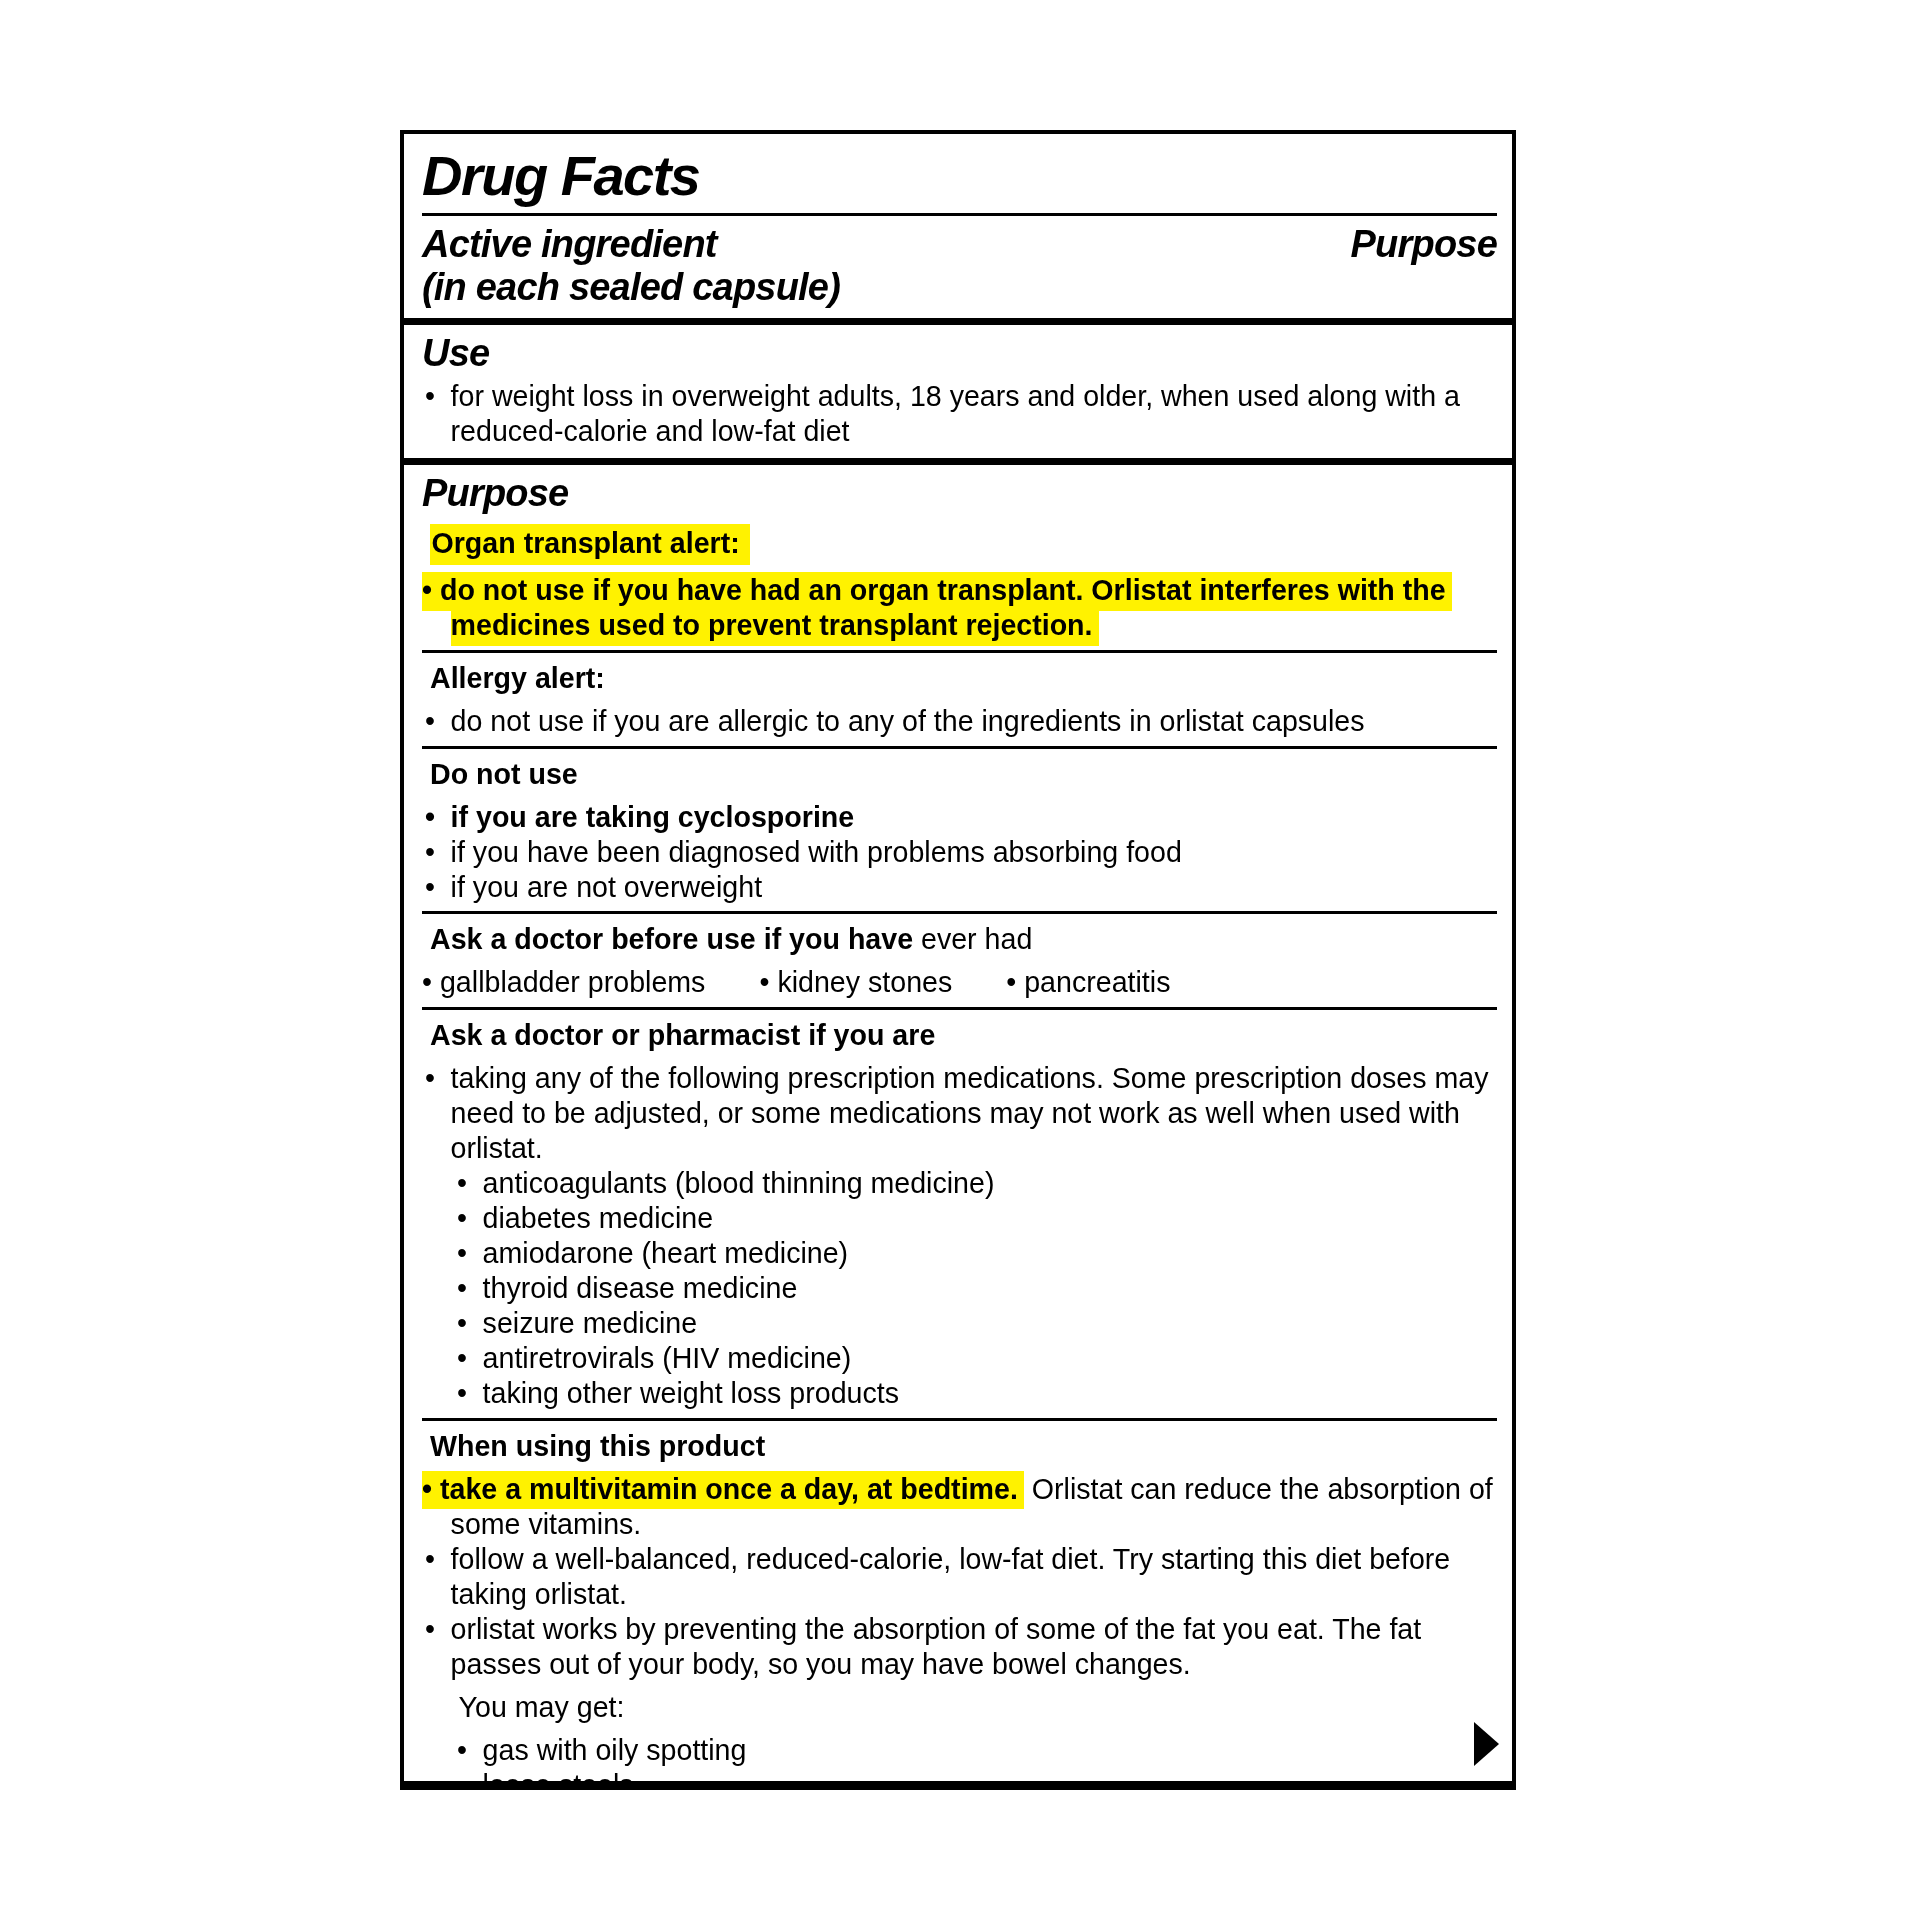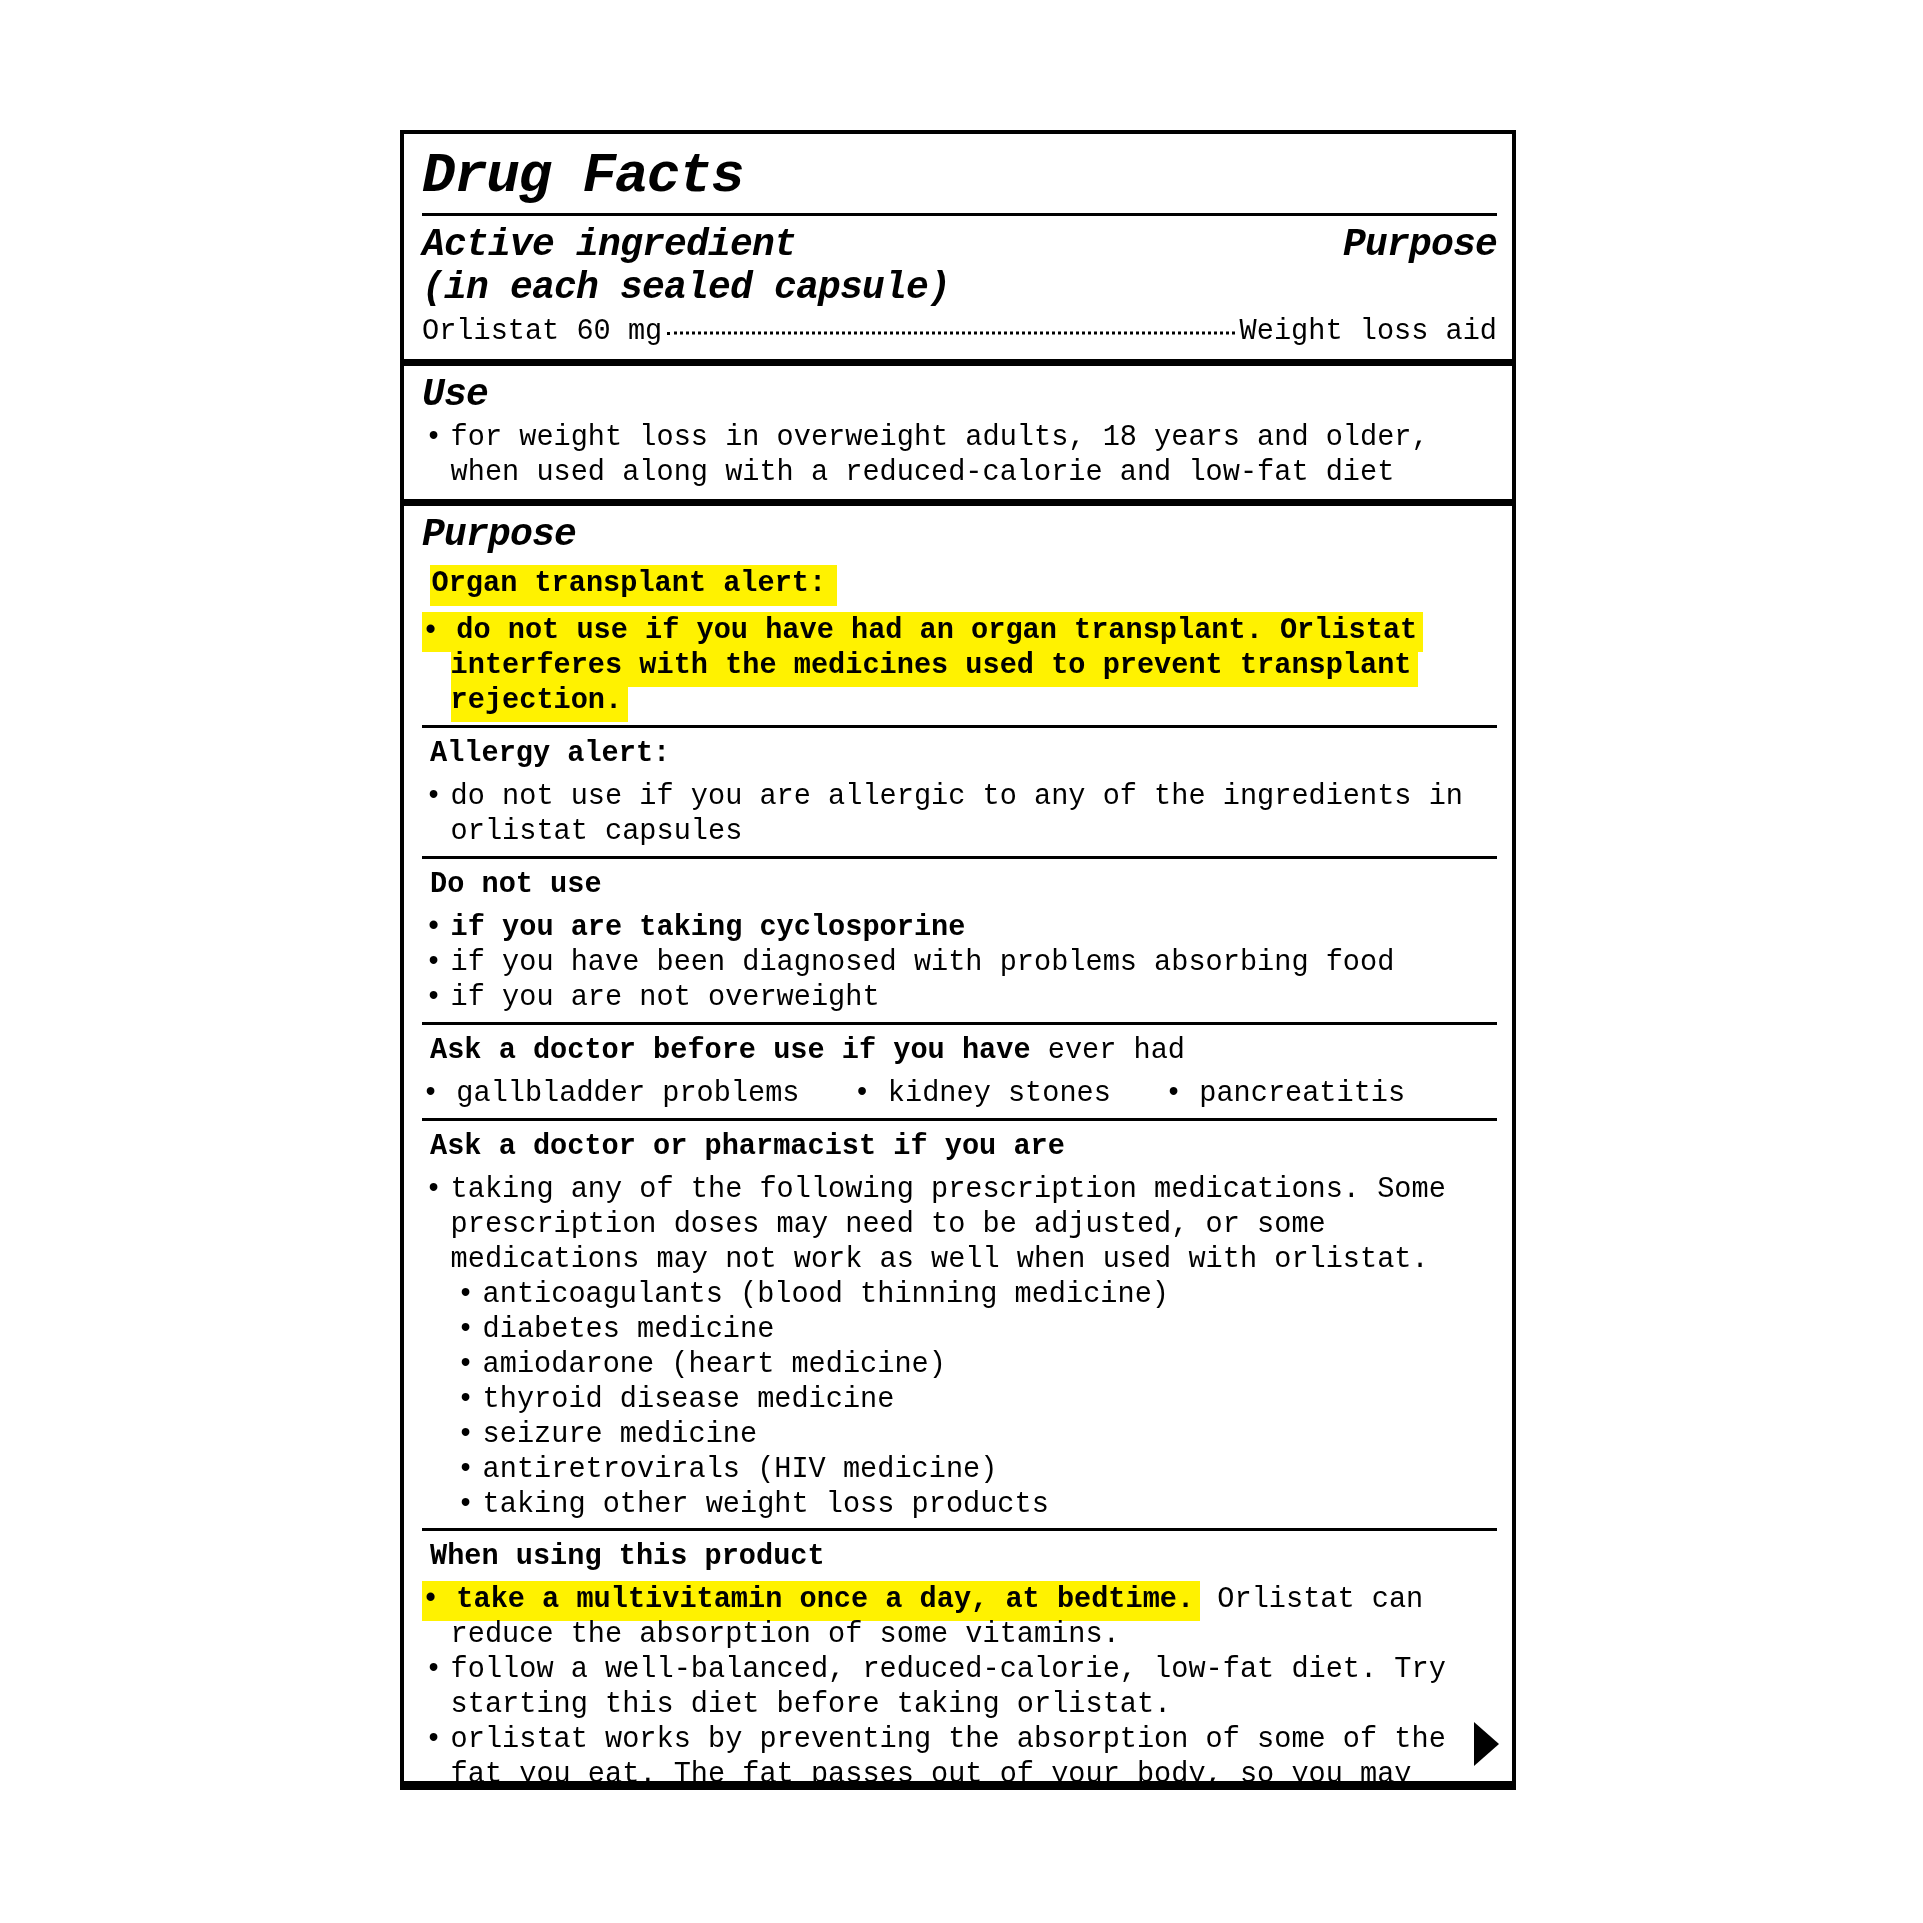--- a/index.html
+++ b/index.html
@@ -5,21 +5,21 @@
   html, body {
     margin: 0;
     padding: 0;
     background: #ffffff;
   }
   .canvas {
     position: relative;
     width: 1798px;
     height: 1924px;
     background: #ffffff;
-    font-family: Liberation Mono, monospace;
+    font-family: Liberation Sans, sans-serif;
     color: #000;
   }
   .label-box {
     position: absolute;
     left: 400px;
     top: 130px;
     width: 1116px;
     height: 1660px;
     box-sizing: border-box;
     border: 4.5px solid #000;
@@ -146,25 +146,20 @@
     <div class="sec" style="padding-top:10.5px;">
       <div class="df-title">Drug Facts</div>
       <hr class="title-rule">
       <div class="col-heads">
         <div>
           <div class="col-head">Active ingredient</div>
           <div class="col-head">(in each sealed capsule)</div>
         </div>
         <div class="col-head">Purpose</div>
       </div>
-      <div class="ing-row">
-        <span>Orlistat 60 mg</span>
-        <span class="leader"></span>
-        <span>Weight loss aid</span>
-      </div>
     </div>
 
     <div class="sec">
       <div class="sec-head">Use</div>
       <ul class="bullets">
         <li>for weight loss in overweight adults, 18 years and older, when used along with a reduced-calorie and low-fat diet</li>
       </ul>
     </div>
 
     <div class="sec">

